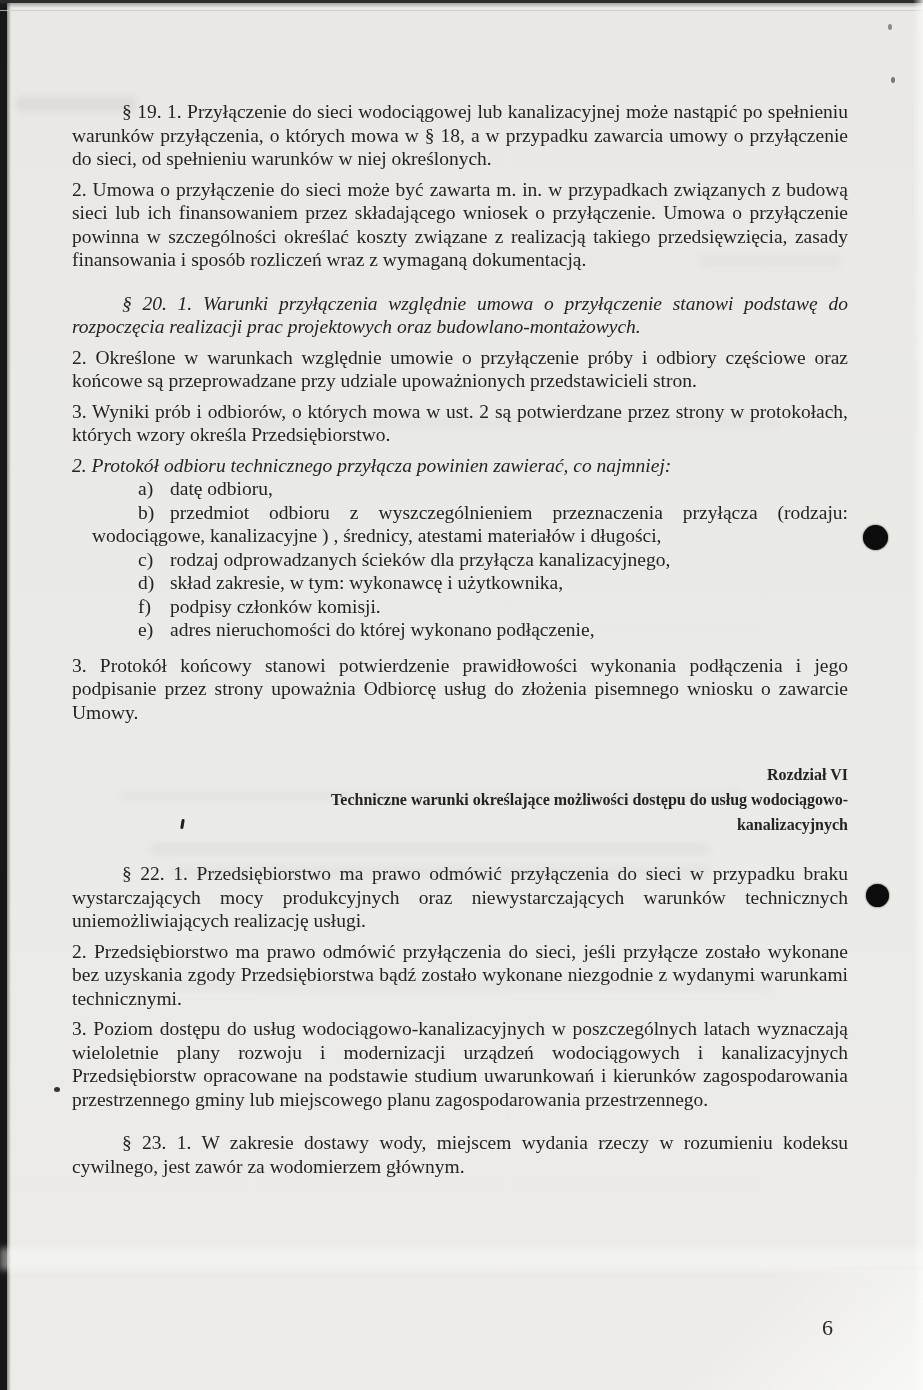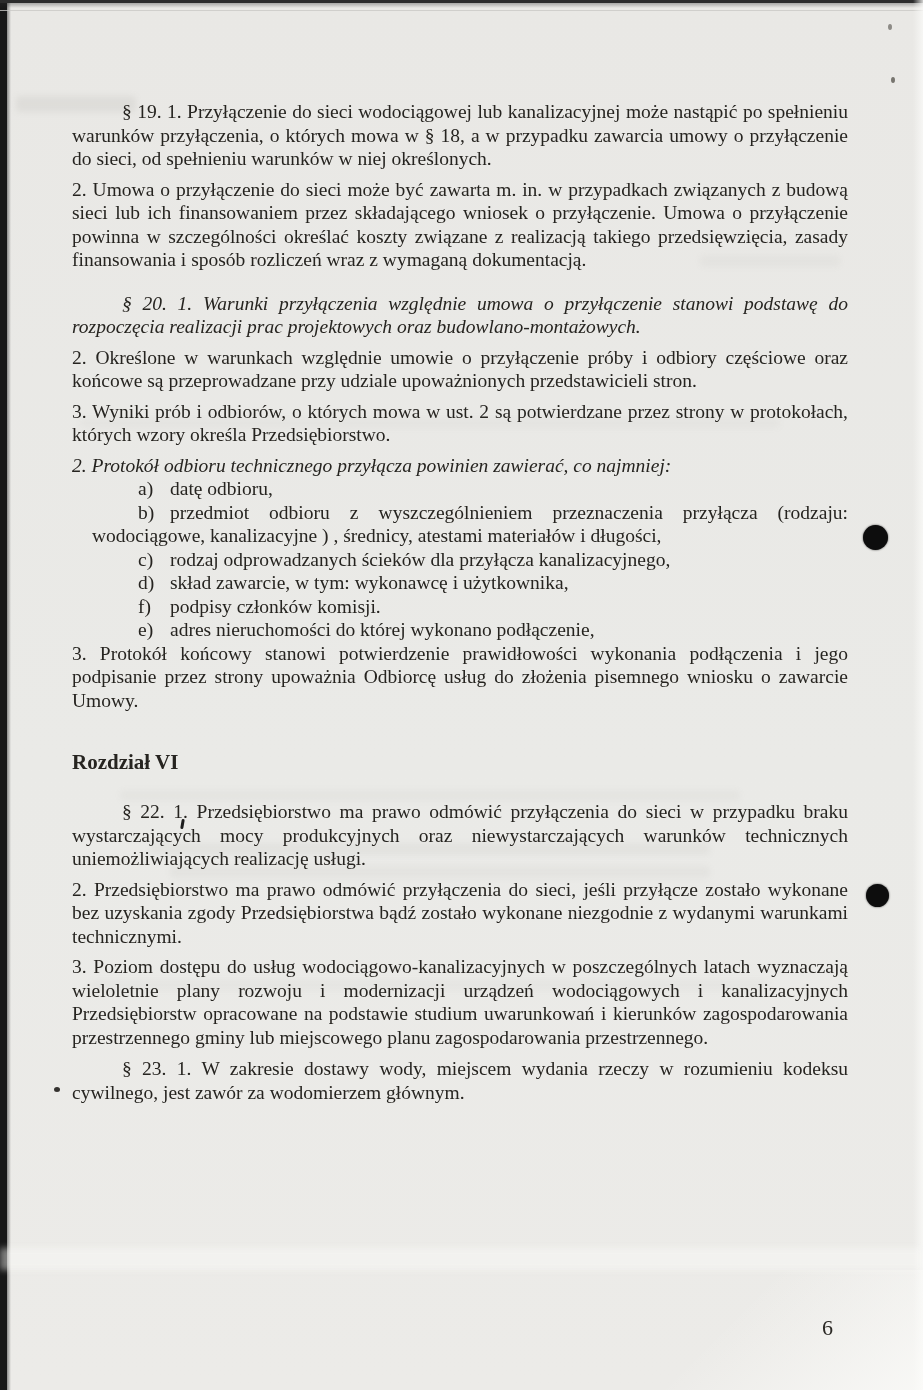--- a/index.html
+++ b/index.html
@@ -53,22 +53,22 @@
     text-align: justify;
   }
   .para { margin: 0 0 7px 0; }
   .indent { text-indent: 50px; }
   .sect { margin-top: 20px; font-style: italic; }
   .tight { margin-bottom: 0; font-style: italic; }
   .list { margin: 0 0 0 0; }
   .li { padding-left: 20px; text-indent: 46px; }
   .li .marker { display: inline-block; width: 32px; text-indent: 0; }
   .chapter {
-    text-align: left; font-weight: bold;
-    font-size: 21px; line-height: 25px;
+    text-align: right; font-weight: bold;
+    font-size: 16px; line-height: 25px;
     margin: 38px 0 25px 0;
     text-indent: 0;
   }
   .pagenum {
     position: absolute; left: 822px; top: 1315px;
     font-size: 22px; color: #2c2a26;
   }
 </style>
 </head>
 <body>
@@ -108,34 +108,35 @@
     <p class="para indent sect">§ 20. 1. Warunki przyłączenia względnie umowa o przyłączenie stanowi podstawę do rozpoczęcia realizacji prac projektowych oraz budowlano-montażowych.</p>
     <p class="para">2. Określone w warunkach względnie umowie o przyłączenie próby i odbiory częściowe oraz końcowe są przeprowadzane przy udziale upoważnionych przedstawicieli stron.</p>
     <p class="para">3. Wyniki prób i odbiorów, o których mowa w ust. 2 są potwierdzane przez strony w protokołach, których wzory określa Przedsiębiorstwo.</p>
 
     <p class="para tight">2. Protokół odbioru technicznego przyłącza powinien zawierać, co najmniej:</p>
 
     <div class="list">
       <div class="li"><span class="marker">a)</span><span>datę odbioru,</span></div>
       <div class="li"><span class="marker">b)</span><span>przedmiot odbioru z wyszczególnieniem przeznaczenia przyłącza (rodzaju: wodociągowe, kanalizacyjne ) , średnicy, atestami materiałów i długości,</span></div>
       <div class="li"><span class="marker">c)</span><span>rodzaj odprowadzanych ścieków dla przyłącza kanalizacyjnego,</span></div>
-      <div class="li"><span class="marker">d)</span><span>skład zawarcie, w tym: wykonawcę i użytkownika,</span></div>
+      <div class="li"><span class="marker">d)</span><span>skład zakresie, w tym: wykonawcę i użytkownika,</span></div>
       <div class="li"><span class="marker">f)</span><span>podpisy członków komisji.</span></div>
       <div class="li"><span class="marker">e)</span><span>adres nieruchomości do której wykonano podłączenie,</span></div>
     </div>
 
-    <p class="para" style="margin-top:0">3. Protokół końcowy stanowi potwierdzenie prawidłowości wykonania podłączenia i jego podpisanie przez strony upoważnia Odbiorcę usług do złożenia pisemnego wniosku o zawarcie Umowy.</p>
+    <p class="para" style="margin-top:12px">3. Protokół końcowy stanowi potwierdzenie prawidłowości wykonania podłączenia i jego podpisanie przez strony upoważnia Odbiorcę usług do złożenia pisemnego wniosku o zawarcie Umowy.</p>
 
     <div class="chapter">
       <div>Rozdział VI</div>
+      <div><span>Techniczne warunki określające możliwości dostępu do usług wodociągowo-</span><br><span>kanalizacyjnych</span></div>
     </div>
 
     <p class="para indent">§ 22. 1. Przedsiębiorstwo ma prawo odmówić przyłączenia do sieci w przypadku braku wystarczających mocy produkcyjnych oraz niewystarczających warunków technicznych uniemożliwiających realizację usługi.</p>
     <p class="para">2. Przedsiębiorstwo ma prawo odmówić przyłączenia do sieci, jeśli przyłącze zostało wykonane bez uzyskania zgody Przedsiębiorstwa bądź zostało wykonane niezgodnie z wydanymi warunkami technicznymi.</p>
     <p class="para">3. Poziom dostępu do usług wodociągowo-kanalizacyjnych w poszczególnych latach wyznaczają wieloletnie plany rozwoju i modernizacji urządzeń wodociągowych i kanalizacyjnych Przedsiębiorstw opracowane na podstawie studium uwarunkowań i kierunków zagospodarowania przestrzennego gminy lub miejscowego planu zagospodarowania przestrzennego.</p>
 
-    <p class="para indent" style="margin-top:8px">§ 23. 1. W zakresie dostawy wody, miejscem wydania rzeczy w rozumieniu kodeksu cywilnego, jest zawór za wodomierzem głównym.</p>
+    <p class="para indent" style="margin-top:20px">§ 23. 1. W zakresie dostawy wody, miejscem wydania rzeczy w rozumieniu kodeksu cywilnego, jest zawór za wodomierzem głównym.</p>
 
   </div>
 
   <div class="pagenum">6</div>
 
 </div>
 
 </body></html>

